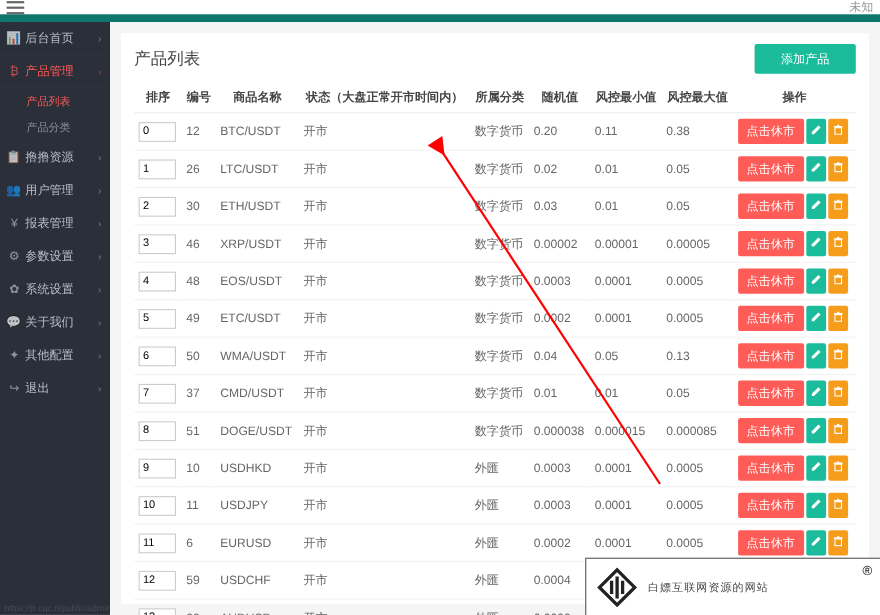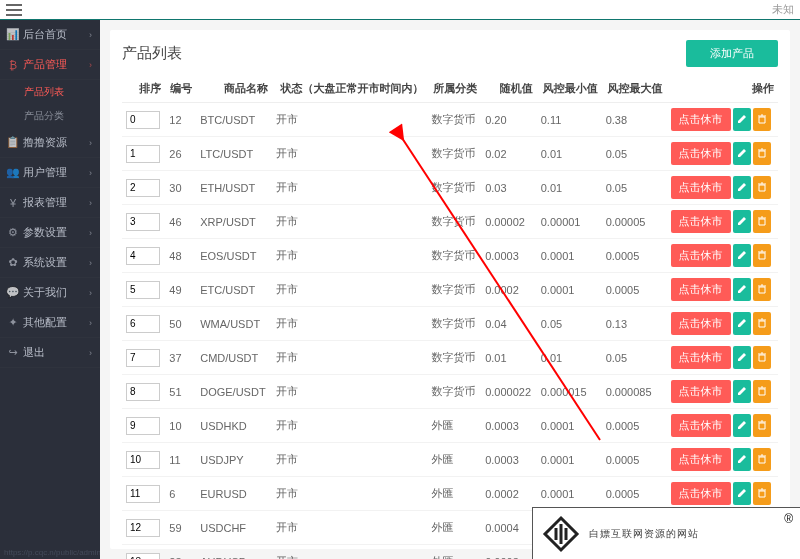--- a/index.html
+++ b/index.html
@@ -1,17 +1,17 @@
 <!DOCTYPE html>
 <html><head>
 <meta charset="utf-8">
 <style>
   * { box-sizing: border-box; margin: 0; padding: 0; }
   body { font-family: "Microsoft YaHei", "PingFang SC", Arial, sans-serif; font-size: 12px; color: #666; background: #f5f5f5; width: 800px; height: 559px; overflow: hidden; }
-  .topbar { height: 20px; background: #fff; border-bottom: 1px solid #0f766e; display: flex; align-items: center; padding: 0 6px; justify-content: space-between; }
+  .topbar { height: 20px; background: #fff; border-bottom: 7px solid #0f766e; display: flex; align-items: center; padding: 0 6px; justify-content: space-between; }
   .hamburger { width: 16px; height: 12px; display: flex; flex-direction: column; justify-content: space-between; cursor: pointer; }
   .hamburger div { height: 2px; background: #666; }
   .topuser { font-size: 11px; color: #999; }
   .layout { display: flex; height: 539px; }
   .sidebar { width: 100px; background: #2b2f3a; color: #b8bdc8; font-size: 11px; overflow: hidden; position: relative; }
   .side-item { display: flex; align-items: center; padding: 7px 8px; justify-content: space-between; cursor: pointer; border-bottom: 1px solid rgba(255,255,255,0.02); }
   .side-item .lbl { display: flex; align-items: center; gap: 5px; }
   .side-item .ico { width: 10px; height: 10px; opacity: 0.7; display: inline-flex; align-items: center; justify-content: center; }
   .side-item .caret { font-size: 9px; opacity: 0.6; }
   .side-item.active { color: #ff5b57; }
@@ -21,21 +21,21 @@
   .main { flex: 1; padding: 10px; overflow: hidden; position: relative; }
   .panel { background: #fff; border-radius: 2px; padding: 10px 12px; height: 100%; display: flex; flex-direction: column; }
   .panel-head { display: flex; justify-content: space-between; align-items: center; margin-bottom: 8px; }
   .panel-title { font-size: 15px; color: #444; }
   .btn { border: none; border-radius: 2px; padding: 4px 8px; font-size: 11px; color: #fff; cursor: pointer; }
   .btn-add { background: #1abc9c; padding: 6px 24px; }
   .btn-red { background: #ff5b57; }
   .btn-teal { background: #1abc9c; width: 18px; padding: 3px 0; text-align: center; }
   .btn-del { background: #f59c1a; width: 18px; padding: 3px 0; text-align: center; }
   table { width: 100%; border-collapse: collapse; font-size: 11px; }
-  th { text-align: right; padding: 6px 4px; color: #444; font-weight: 600; border-bottom: 1px solid #eee; }
+  th { text-align: center; padding: 6px 4px; color: #444; font-weight: 600; border-bottom: 1px solid #eee; }
   td { padding: 5px 4px; border-bottom: 1px solid #f2f2f2; color: #666; }
   .sort-input { width: 34px; height: 18px; border: 1px solid #ccc; padding: 1px 3px; font-size: 10px; }
   .ops { display: flex; gap: 2px; }
   svg.arrow { position: absolute; top: 20px; left: 170px; pointer-events: none; z-index: 10; }
   .watermark { position: absolute; right: -2px; bottom: -2px; width: 270px; height: 54px; background: #fff; border: 1px solid #555; display: flex; align-items: center; padding: 4px 8px; gap: 8px; z-index: 20; }
   .wm-logo { width: 40px; height: 40px; display:flex; align-items:center; justify-content:center; }
   .wm-text .wm-title { font-size: 20px; font-weight: 900; color: #111; font-style: italic; }
   .wm-text .wm-sub { font-size: 10px; color: #444; letter-spacing: 1px; }
   .wm-reg { font-size: 12px; color:#111; align-self:flex-start; margin-left:auto; }
 </style>
@@ -316,21 +316,21 @@
                     </svg></button>
                 </div>
               </td>
             </tr>
             <tr>
               <td><input class="sort-input" value="8" style=""></td>
               <td>51</td>
               <td>DOGE/USDT</td>
               <td>开市</td>
               <td>数字货币</td>
-              <td>0.000022</td>
+              <td>0.000038</td>
               <td>0.000015</td>
               <td>0.000085</td>
               <td>
                 <div class="ops">
                   <button class="btn btn-red">点击休市</button>
                   <button class="btn btn-teal"><svg width="10" height="10" viewBox="0 0 10 10">
                       <path d="M1 9 L1 7 L7 1 L9 3 L3 9 Z" fill="#fff"></path>
                     </svg></button>
                   <button class="btn btn-del"><svg width="10" height="10" viewBox="0 0 10 10">
                       <path d="M2 3 H8 V9 H2 Z M1 2 H9 M4 1 H6" stroke="#fff" stroke-width="1" fill="none"></path>

